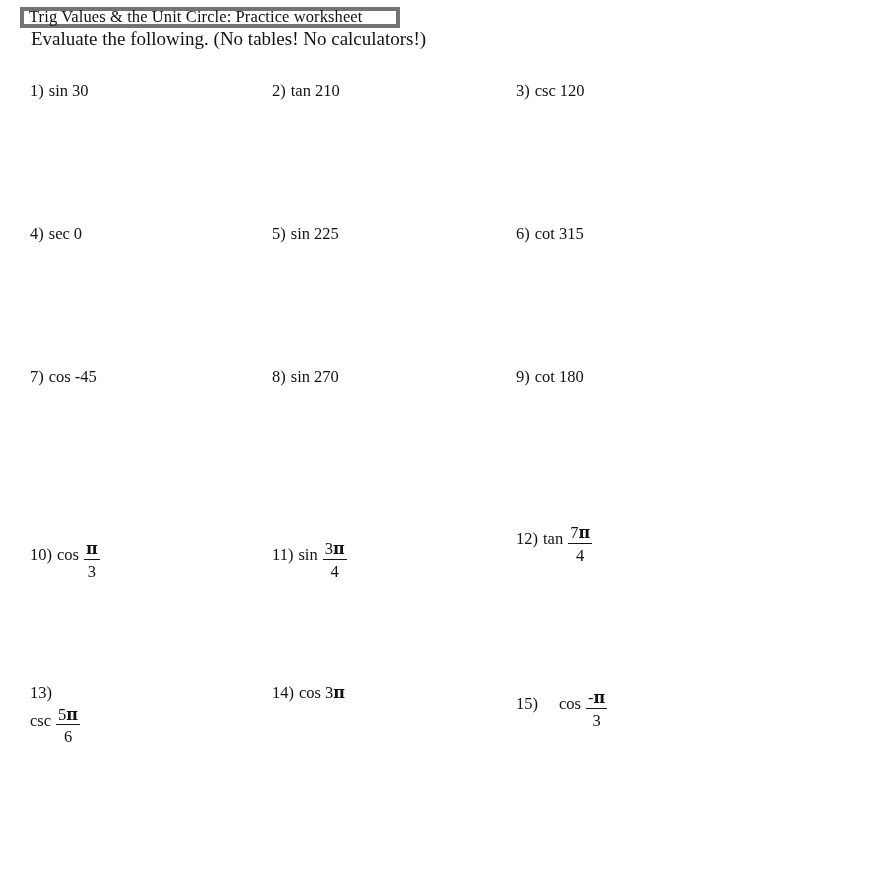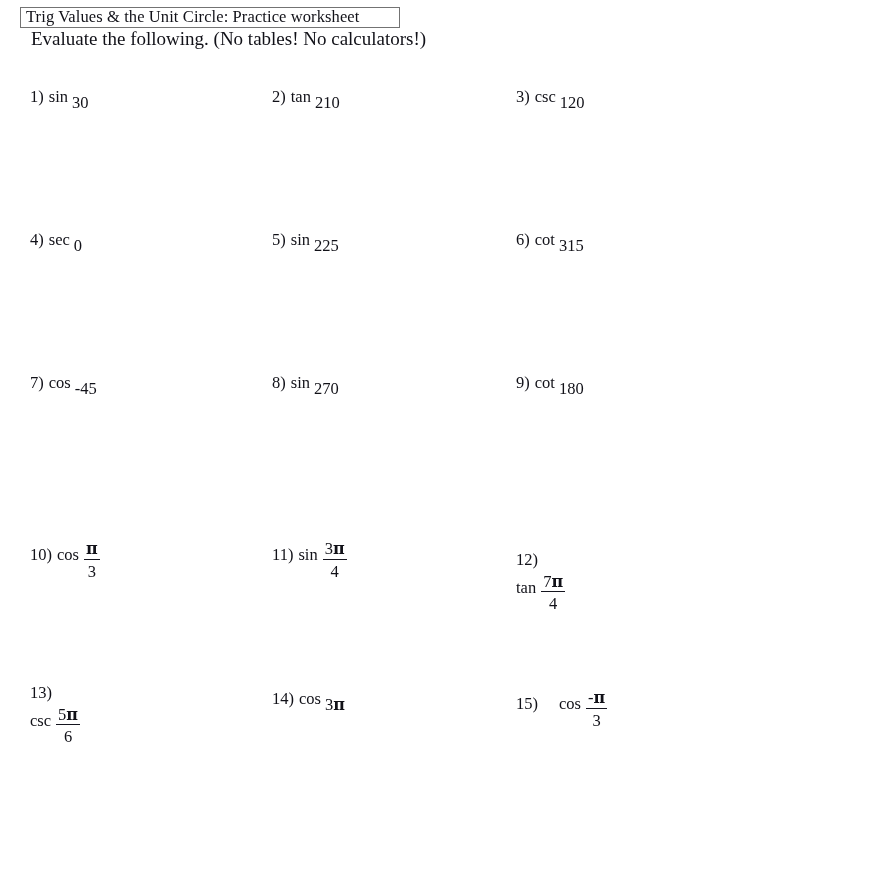--- a/index.html
+++ b/index.html
@@ -16,21 +16,21 @@
     overflow: hidden;
   }
 
   
   #title-box {
     position: absolute;
     left: 20px;
     top: 7px;
     width: 380px;
     height: 21px;
-    border: 1px solid #737373;
+    border: 4px solid #737373;
     box-sizing: border-box;
     display: flex;
     align-items: center;
     padding-left: 5px;
   }
   #title-text {
     font-size: 16.5px;
     line-height: 1;
     letter-spacing: 0.1px;
     white-space: nowrap;
@@ -67,21 +67,20 @@
   .prob-expr {
     display: flex;
     align-items: center;
   }
   .prob-fn {
     margin-right: 4px;
   }
   
   .prob-arg {
     white-space: nowrap;
-    margin-top: 12px;
   }
 
   
   .frac {
     display: inline-flex;
     flex-direction: column;
     align-items: center;
     position: relative;
     top: 5px;
     margin: 0 1px;
@@ -194,21 +193,21 @@
     <div class="problem" style="left: 272px; top: 536px;">
       <span class="prob-label">11)</span>
       <span class="prob-expr">
         <span class="prob-fn">sin</span>
         <span class="frac">
           <span class="frac-num">3<span class="pi">π</span></span>
           <span class="frac-den">4</span>
         </span>
       </span>
     </div>
-    <div class="problem" style="left: 516px; top: 552px; flex-direction: column;">
+    <div class="problem" style="left: 516px; top: 520px;">
       <span class="prob-label">12)</span>
       <span class="prob-expr">
         <span class="prob-fn">tan</span>
         <span class="frac">
           <span class="frac-num">7<span class="pi">π</span></span>
           <span class="frac-den">4</span>
         </span>
       </span>
     </div>
     <div class="problem" style="left: 30px; top: 685px; flex-direction: column;">

